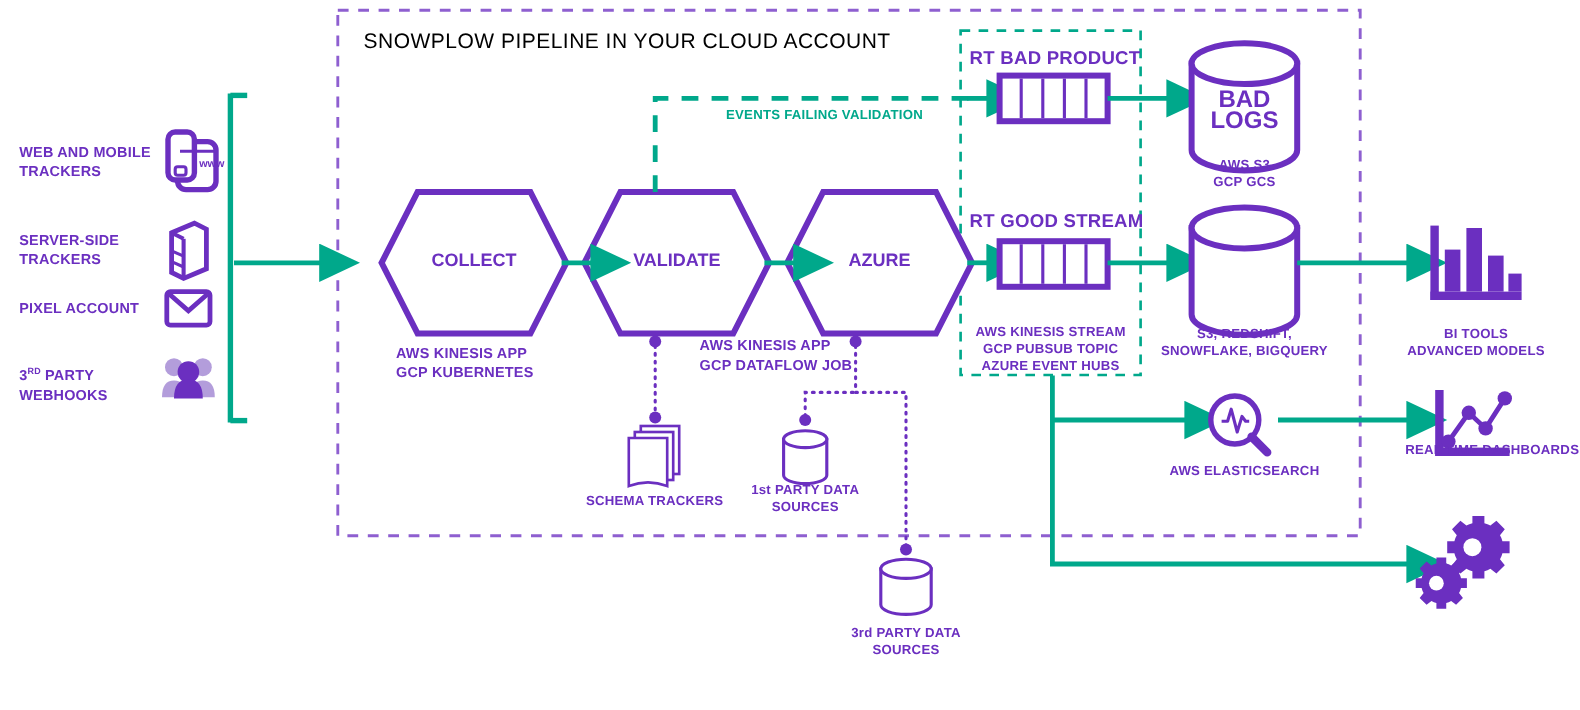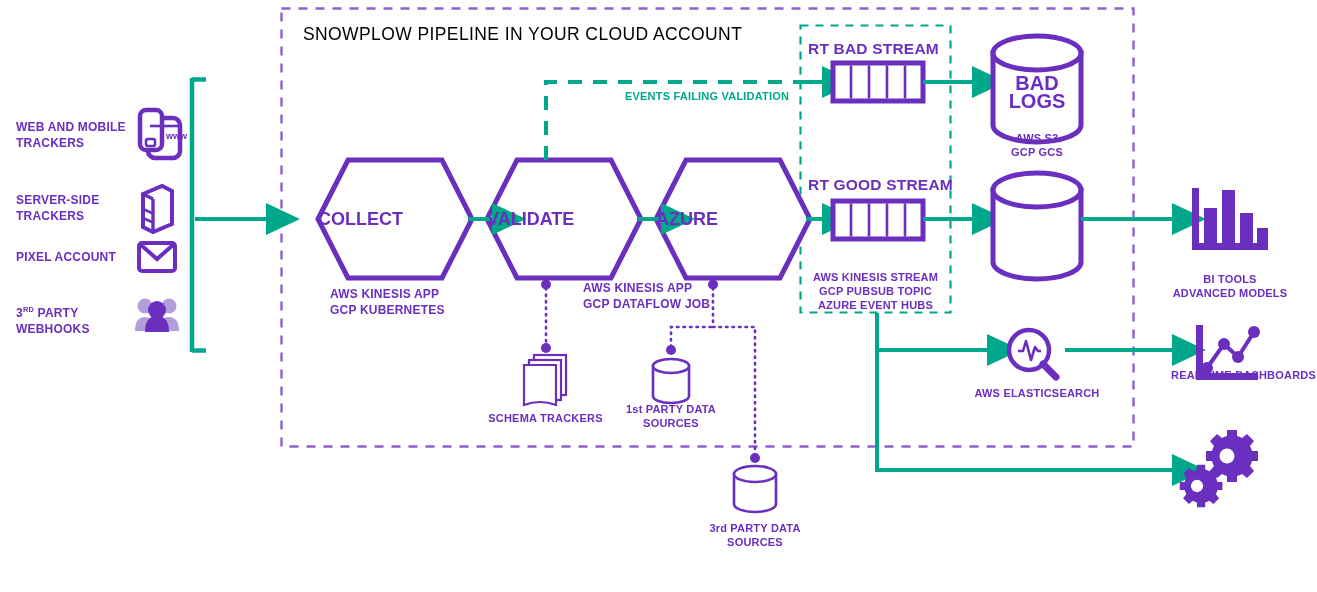--- a/index.html
+++ b/index.html
@@ -7,21 +7,21 @@
        font-family:"Liberation Sans","DejaVu Sans",sans-serif;}
   #stage{position:absolute;left:0;top:0;width:1317px;height:592px;}
   #svgroot{position:absolute;left:0;top:0;width:1317px;height:592px;}
   .lbl{position:absolute;color:#6b2fc0;font-weight:bold;letter-spacing:.2px;}
   .lbl.teal{color:#00a88b;}
   .lbl.c{text-align:center;}
   .t11{font-size:11px;line-height:14px;}
   .t12{font-size:12px;line-height:15.5px;}
   .t15{font-size:15.5px;line-height:19px;}
   .title{position:absolute;color:#000000;font-size:17.5px;font-weight:normal;letter-spacing:.4px;}
-  .hexlabel{position:absolute;color:#6b2fc0;font-size:18px;font-weight:bold;}
+  .hexlabel{position:absolute;color:#6b2fc0;font-size:15px;font-weight:bold;text-align:center;}
   .dblabel{position:absolute;color:#6b2fc0;font-size:20px;font-weight:bold;text-align:center;line-height:18px;}
   sup{font-size:.62em;vertical-align:super;font-weight:bold;}
 </style>
 </head>
 <body>
 
 <div id="stage">
 
 <svg id="svgroot" viewBox="0 0 1317 592">
   <defs>
@@ -201,28 +201,29 @@
 <div class="lbl t12" style="left:16px;top:250px;width:115px;">PIXEL ACCOUNT</div>
 <div class="lbl t12" style="left:16px;top:302px;width:110px;">3<sup>RD</sup> PARTY<br>WEBHOOKS</div>
 
 <div class="hexlabel" style="left:318px;top:209px;width:154px;">COLLECT</div>
 <div class="hexlabel" style="left:487px;top:209px;width:154px;">VALIDATE</div>
 <div class="hexlabel" style="left:656px;top:209px;width:154px;">AZURE</div>
 
 <div class="lbl t12" style="left:330px;top:287px;width:190px;">AWS KINESIS APP<br>GCP KUBERNETES</div>
 <div class="lbl t12" style="left:583px;top:281px;width:190px;">AWS KINESIS APP<br>GCP DATAFLOW JOB</div>
 
-<div class="lbl teal t11" style="left:584px;top:89px;width:220px;font-weight:bold;padding-left:41px;">EVENTS FAILING VALIDATION</div>
-
-<div class="lbl t15" style="left:808px;top:39px;width:150px;">RT BAD STREAM</div>
+<div class="lbl teal t11" style="left:564px;top:89px;width:220px;font-weight:bold;padding-left:41px;">EVENTS FAILING VALIDATION</div>
+
+<div class="lbl t15" style="left:808px;top:39px;width:150px;">RT BAD PRODUCT</div>
 <div class="lbl t15" style="left:808px;top:175px;width:150px;">RT GOOD STREAM</div>
 <div class="lbl t11 c" style="left:800px;top:270px;width:151px;">AWS KINESIS STREAM<br>GCP PUBSUB TOPIC<br>AZURE EVENT HUBS</div>
 
 <div class="dblabel" style="left:993px;top:74px;width:88px;">BAD<br>LOGS</div>
 <div class="lbl t11 c" style="left:977px;top:131px;width:120px;">AWS S3<br>GCP GCS</div>
+<div class="lbl t11 c" style="left:957px;top:272px;width:160px;">S3, REDSHIFT,<br>SNOWFLAKE, BIGQUERY</div>
 
 <div class="lbl t11 c" style="left:480px;top:411px;width:131px;">SCHEMA TRACKERS</div>
 <div class="lbl t11 c" style="left:615px;top:402px;width:112px;">1st PARTY DATA<br>SOURCES</div>
 <div class="lbl t11 c" style="left:699px;top:521px;width:112px;">3rd PARTY DATA<br>SOURCES</div>
 
 <div class="lbl t11 c" style="left:1146px;top:272px;width:168px;">BI TOOLS<br>ADVANCED MODELS</div>
 <div class="lbl t11 c" style="left:962px;top:386px;width:150px;">AWS ELASTICSEARCH</div>
 <div class="lbl t11 c" style="left:1140px;top:368px;width:176px;text-align:right;">REAL TIME DASHBOARDS</div>
 
 </div>

